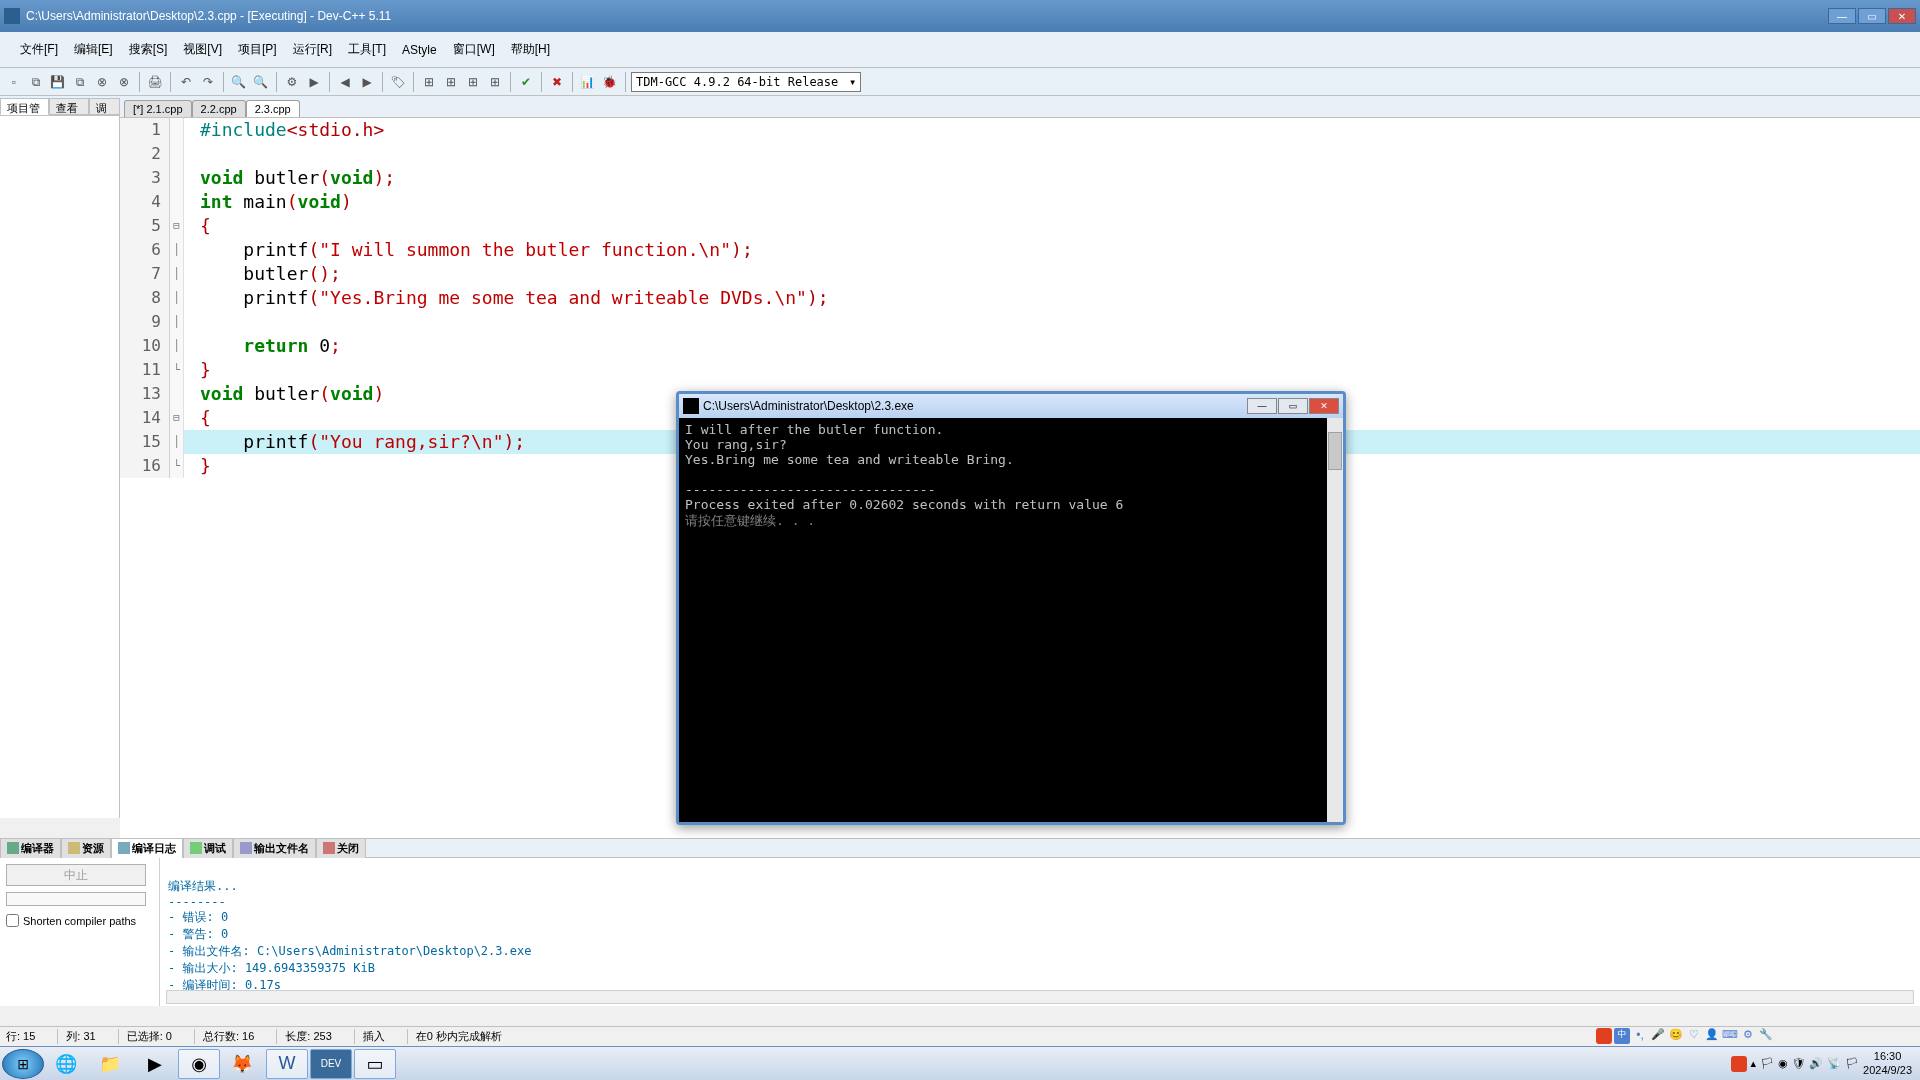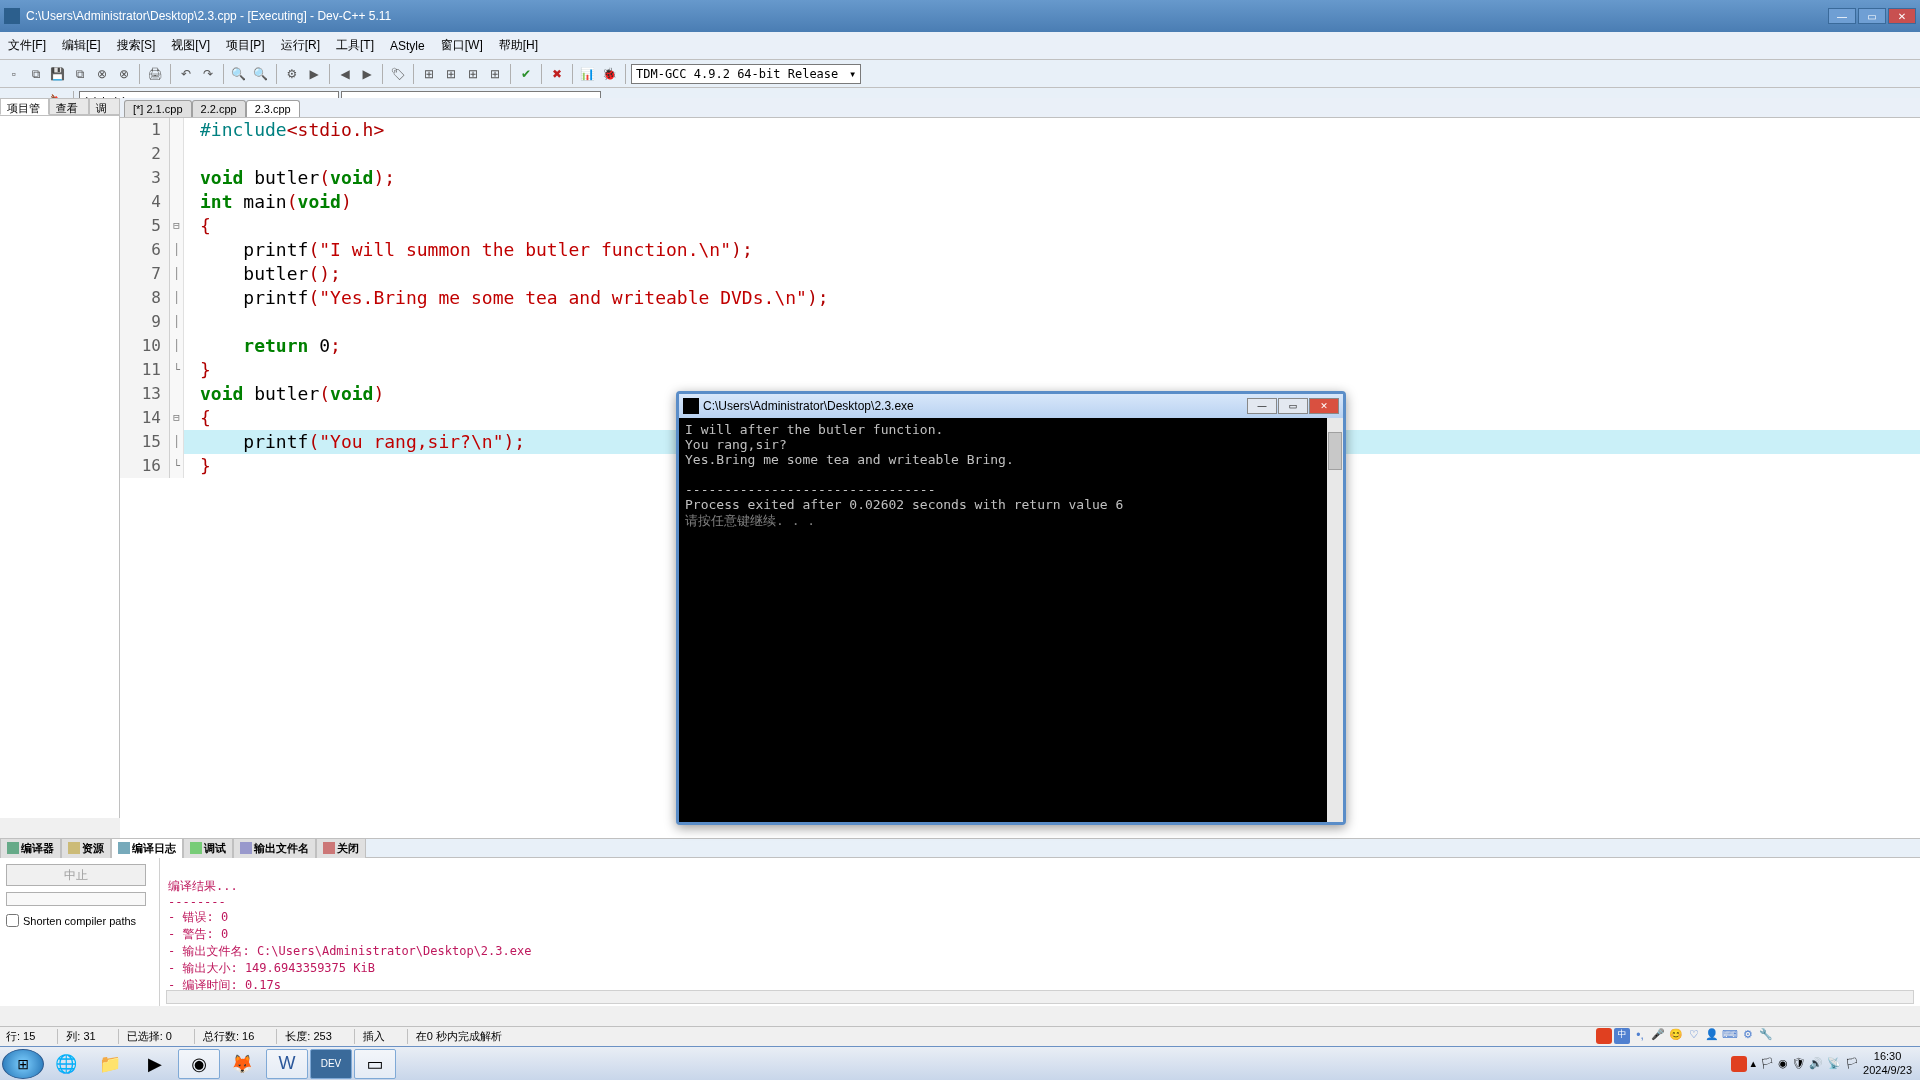--- a/index.html
+++ b/index.html
@@ -30,26 +30,26 @@
 .window-ctrls { margin-left: auto; display: flex; gap: 2px; }
 .window-ctrls span {
   width: 28px; height: 16px;
   background: #6f9fd4;
   border: 1px solid #3a6a9a;
   display: flex; align-items: center; justify-content: center;
   font-size: 10px; color: #fff;
   cursor: pointer;
 }
 .menubar {
-  height: 28px;
+  height: 36px;
   background: #eaf0f8;
   border-bottom: 1px solid #c0c0c0;
   display: flex;
   align-items: center;
-  padding-left: 0;
+  padding-left: 12px;
   font-size: 12px;
 }
 .menubar span { padding: 2px 8px; cursor: pointer; }
 .toolbar {
   height: 28px;
   background: #e8f0f8;
   border-bottom: 1px solid #c0c0c0;
   display: flex;
   align-items: center;
   padding: 0 4px;
@@ -235,21 +235,21 @@
   background: #f8f8f8;
   margin-bottom: 8px;
 }
 .shorten-row { display: flex; align-items: center; gap: 4px; font-size: 11px; }
 .compile-output {
   flex: 1;
   padding: 6px 8px;
   font-family: "Microsoft YaHei", monospace;
   font-size: 12px;
   white-space: pre;
-  color: #be185d;
+  color: #0369a1;
   position: relative;
   overflow: hidden;
 }
 .hscroll-track {
   position: absolute;
   left: 6px; right: 6px; bottom: 2px; height: 14px;
   background: #f0f0f0;
   border: 1px solid #d0d0d0;
 }
 .statusbar {

